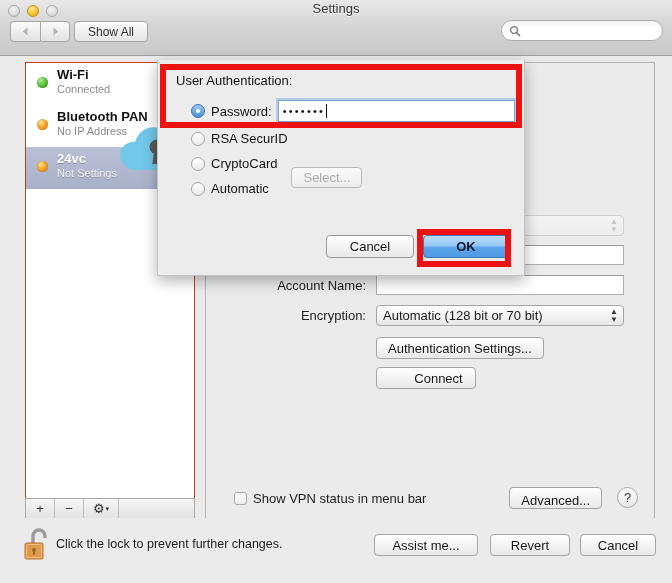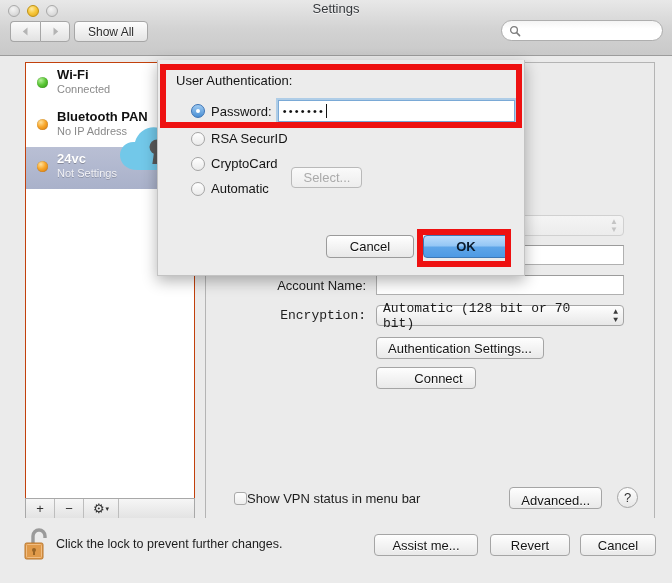--- a/index.html
+++ b/index.html
@@ -235,21 +235,21 @@
     border-radius: 4px;
     background: linear-gradient(to bottom, #fefefe, #e9e9e9);
     font-size: 13px;
     color: #141414;
     display: inline-flex; align-items: center; justify-content: center;
     padding: 0 11px;
     text-shadow: 0 1px 0 #fff;
   }
   .checkrow {
     position: absolute;
-    display: flex; align-items: center; 
+    display: flex; align-items: center; gap: 6px;
     font-size: 13px; color: #1d1d1d;
   }
   .cbox {
     width: 13px; height: 13px;
     box-sizing: border-box;
     border: 1px solid #a9a9a9;
     border-radius: 3px;
     background: linear-gradient(to bottom, #fdfdfd, #ededed);
   }
   .helpbtn {
@@ -523,21 +523,21 @@
     <div class="formrow" style="left:0; top:182px; width:442px;">
       <div class="flabel dim" style="width:160px;">Server Address:</div>
       <input class="tfield" style="width: 248px; margin-left: 10px;" value="">
     </div>
 
     <div class="formrow" style="left:0; top:212px; width:442px;">
       <div class="flabel" style="width:160px;">Account Name:</div>
       <input class="tfield" style="width: 248px; margin-left: 10px;" value="">
     </div>
 
-    <div class="formrow" style="left:0; top:242px; width:442px;font-family:Liberation Mono, monospace;">
+    <div class="formrow" style="left:0; top:242px; width:442px;">
       <div class="flabel" style="width:160px;">Encryption:</div>
       <div class="popup" style="width:248px; margin-left:10px;">
         <span>Automatic (128 bit or 70 bit)</span>
         <span class="arrows">
           <span>▲</span>
             <span>▼</span>
         </span>
       </div>
     </div>
 

